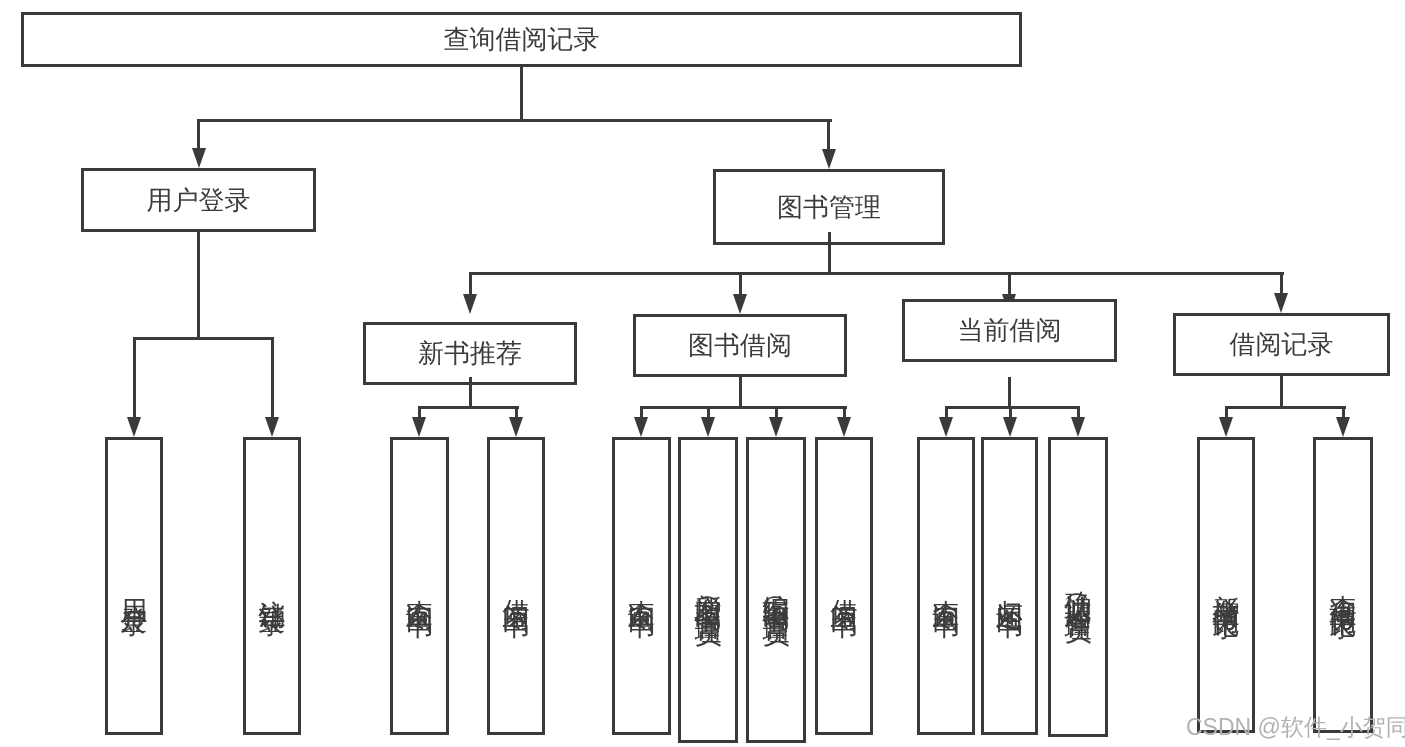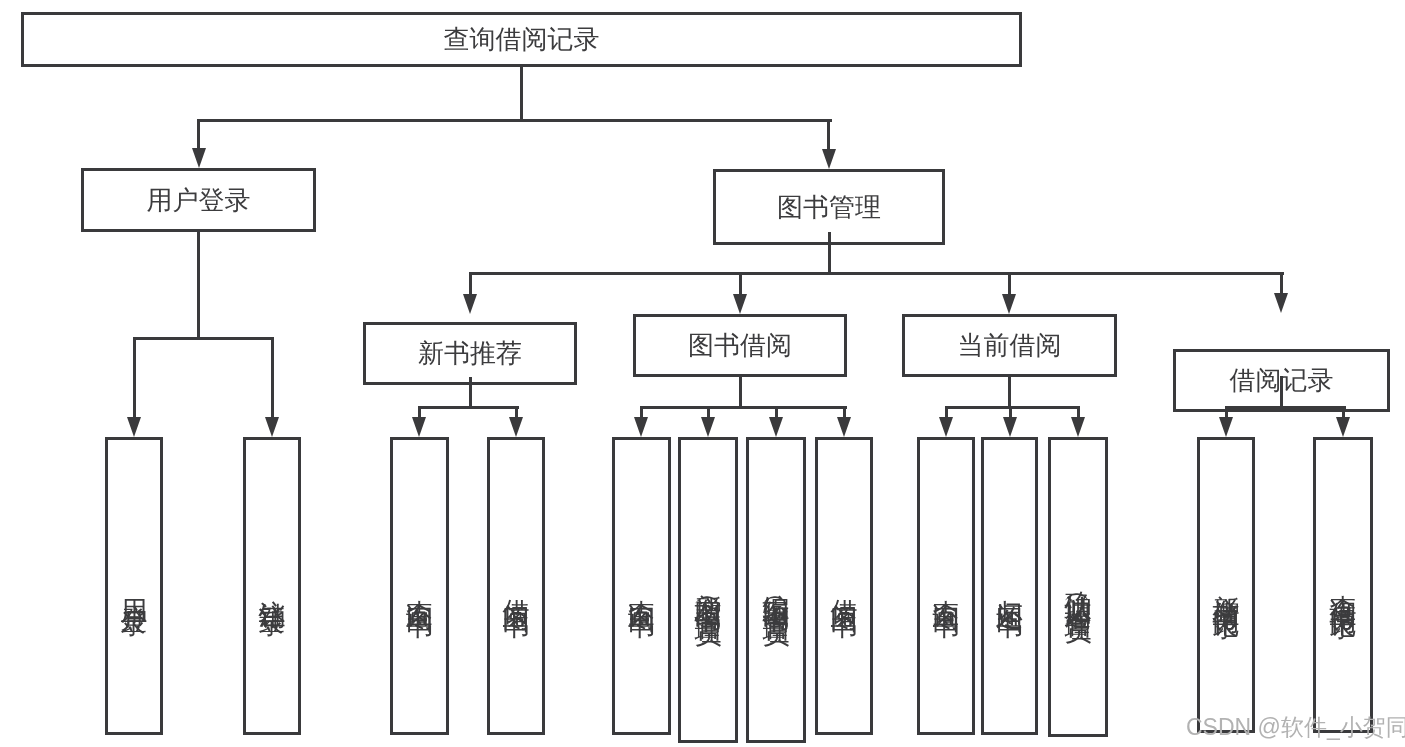--- a/index.html
+++ b/index.html
@@ -86,22 +86,22 @@
   <div class="arr" style="left:463px; top:294px;"></div>
   <div class="line" style="left:739px; top:272px; width:3px; height:26px;"></div>
   <div class="arr" style="left:733px; top:294px;"></div>
   <div class="line" style="left:1008px; top:272px; width:3px; height:26px;"></div>
   <div class="arr" style="left:1002px; top:294px;"></div>
   <div class="line" style="left:1280px; top:272px; width:3px; height:26px;"></div>
   <div class="arr" style="left:1274px; top:293px;"></div>
 
   <div class="box" style="left:363px; top:314px; width:214px; height:63px;margin-top:8px;">新书推荐</div>
   <div class="box" style="left:633px; top:314px; width:214px; height:63px;">图书借阅</div>
-  <div class="box" style="left:902px; top:314px; width:215px; height:63px;">当前借阅</div>
-  <div class="box" style="left:1173px; top:313px; width:217px; height:63px;margin-top:36px;">借阅记录</div>
+  <div class="box" style="left:902px; top:299px; width:215px; height:63px;">当前借阅</div>
+  <div class="box" style="left:1173px; top:313px; width:217px; height:63px;">借阅记录</div>
 
   <div class="line" style="left:469px; top:377px; width:3px; height:30px;"></div>
   <div class="line" style="left:418px; top:406px; width:101px; height:3px;"></div>
   <div class="line" style="left:418px; top:406px; width:3px; height:13px;"></div>
   <div class="arr" style="left:412px; top:417px;"></div>
   <div class="line" style="left:515px; top:406px; width:3px; height:13px;"></div>
   <div class="arr" style="left:509px; top:417px;"></div>
 
   <div class="line" style="left:739px; top:377px; width:3px; height:30px;"></div>
   <div class="line" style="left:640px; top:406px; width:207px; height:3px;"></div>

